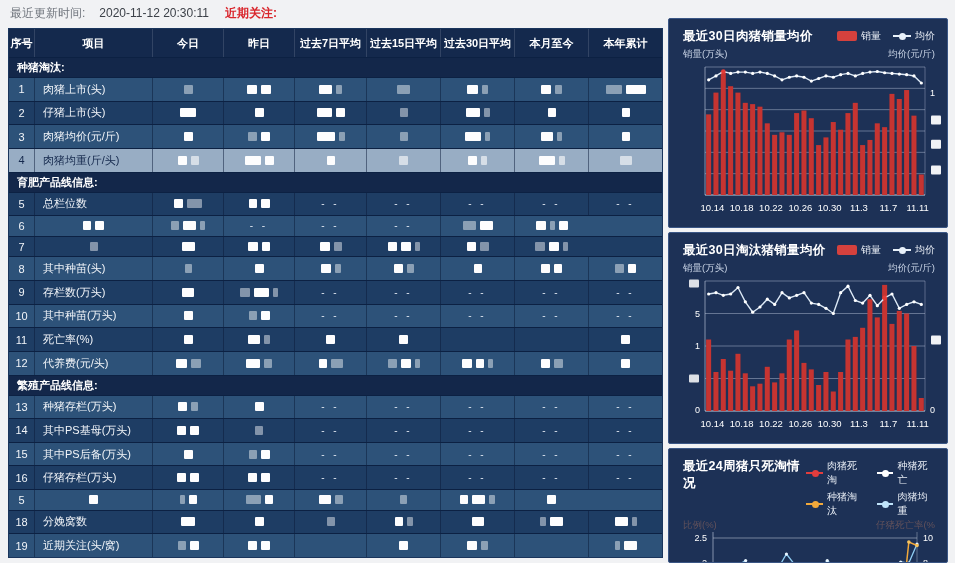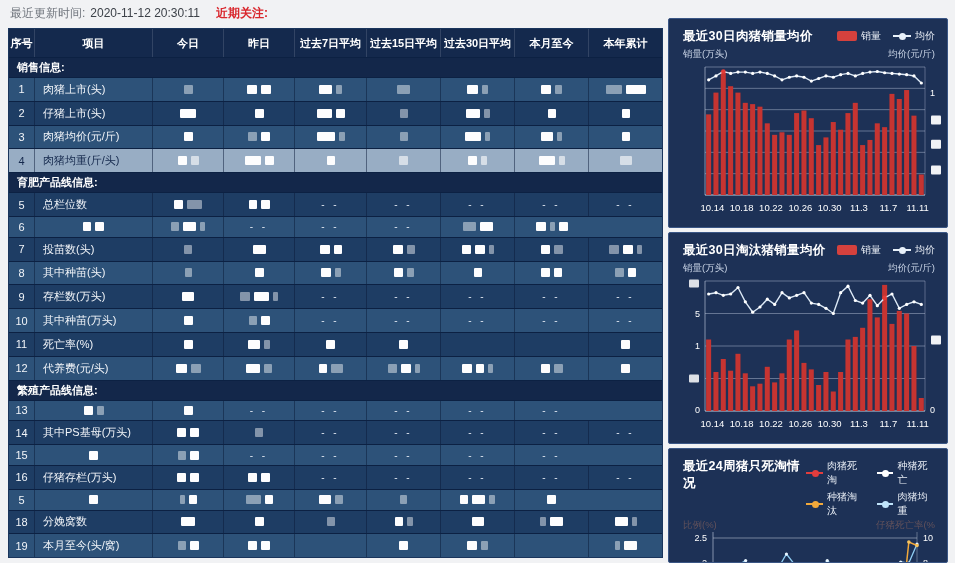--- a/index.html
+++ b/index.html
@@ -4,21 +4,21 @@
 <style>
   html,body{margin:0;padding:0}
   body{
     width:955px;height:563px;overflow:hidden;position:relative;
     background:#f1f2f4;font-family:"Liberation Sans","DejaVu Sans",sans-serif;
     -webkit-font-smoothing:antialiased;
   }
   
   .topbar{position:absolute;left:10px;top:4px;height:18px;display:flex;align-items:center;
     font-size:12px;white-space:nowrap}
-  .tb-label{color:#70757d;margin-right:5px}
+  .tb-label{color:#70757d;margin-right:14px}
   .tb-time{color:#3c4148;margin-right:16px}
   .tb-focus{color:#d9262c;font-weight:bold;margin-right:8px}
   .tb-link{color:#2e3338;margin-right:16px;cursor:pointer}
   
   .report-table{position:absolute;left:8px;top:28px;width:655px;height:530px;
     display:flex;flex-direction:column;box-sizing:border-box;
     border:1px solid #1a355c;background:#1e3d64}
   .t-head{flex:0 0 28px;display:grid;
     grid-template-columns:25px 118px 71px 71px 72px 74px 74px 74px 74px;
     background:#14294d;color:#ffffff;font-size:11px;font-weight:bold}
@@ -77,21 +77,21 @@
       <div class="hc">序号</div>
       <div class="hc">项目</div>
       <div class="hc">今日</div>
       <div class="hc">昨日</div>
       <div class="hc">过去7日平均</div>
       <div class="hc">过去15日平均</div>
       <div class="hc">过去30日平均</div>
       <div class="hc">本月至今</div>
       <div class="hc">本年累计</div>
     </div>
-    <div class="t-sec">销售信息:</div>
+    <div class="t-sec">种猪淘汰:</div>
     <div class="t-row light">
       <div class="t-cell">1</div>
       <div class="t-cell name">肉猪上市(头)</div>
       <div class="t-cell">
         <span class="block g" style="width: 9px;"></span>
       </div>
       <div class="t-cell">
         <span class="block w" style="width: 10px;"></span>
         <span class="block w" style="width: 10px;"></span>
       </div>
@@ -253,21 +253,20 @@
         <span class="block w" style="width: 13px;"></span>
       </div>
       <div class="t-cell">
         <span class="block w" style="width: 10px;"></span>
         <span class="block g" style="width: 5px;"></span>
         <span class="block w" style="width: 9px;"></span>
       </div>
     </div>
     <div class="t-row dark">
       <div class="t-cell">7</div>
-      <div class="t-cell name">投苗数(头)</div>
       <div class="t-cell">
         <span class="block g" style="width: 8px;"></span>
       </div>
       <div class="t-cell">
         <span class="block w" style="width: 13px;"></span>
       </div>
       <div class="t-cell">
         <span class="block w" style="width: 10px;"></span>
         <span class="block w" style="width: 8px;"></span>
       </div>
@@ -423,20 +422,21 @@
         <span class="block w" style="width: 9px;"></span>
         <span class="block g" style="width: 9px;"></span>
       </div>
       <div class="t-cell">
         <span class="block w" style="width: 9px;"></span>
       </div>
     </div>
     <div class="t-sec">繁殖产品线信息:</div>
     <div class="t-row light">
       <div class="t-cell">13</div>
+      <div class="t-cell name">种猪存栏(万头)</div>
       <div class="t-cell">
         <span class="block w" style="width: 9px;"></span>
         <span class="block g" style="width: 7px;"></span>
       </div>
       <div class="t-cell">
         <span class="block w" style="width: 9px;"></span>
       </div>
       <div class="t-cell">
         <span class="dash">- -</span>
       </div>
@@ -474,20 +474,21 @@
       </div>
       <div class="t-cell">
         <span class="dash">- -</span>
       </div>
       <div class="t-cell">
         <span class="dash">- -</span>
       </div>
     </div>
     <div class="t-row light">
       <div class="t-cell">15</div>
+      <div class="t-cell name">其中PS后备(万头)</div>
       <div class="t-cell">
         <span class="block w" style="width: 9px;"></span>
       </div>
       <div class="t-cell">
         <span class="block g" style="width: 8px;"></span>
         <span class="block w" style="width: 9px;"></span>
       </div>
       <div class="t-cell">
         <span class="dash">- -</span>
       </div>
@@ -583,21 +584,21 @@
         <span class="block g" style="width: 6px;"></span>
         <span class="block w" style="width: 13px;"></span>
       </div>
       <div class="t-cell">
         <span class="block w" style="width: 13px;"></span>
         <span class="block g" style="width: 5px;"></span>
       </div>
     </div>
     <div class="t-row light">
       <div class="t-cell">19</div>
-      <div class="t-cell name">本月至今(头/窝)</div>
+      <div class="t-cell name">近期关注(头/窝)</div>
       <div class="t-cell">
         <span class="block g" style="width: 8px;"></span>
         <span class="block w" style="width: 9px;"></span>
       </div>
       <div class="t-cell">
         <span class="block w" style="width: 9px;"></span>
         <span class="block w" style="width: 9px;"></span>
       </div>
       <div class="t-cell"></div>
       <div class="t-cell">

